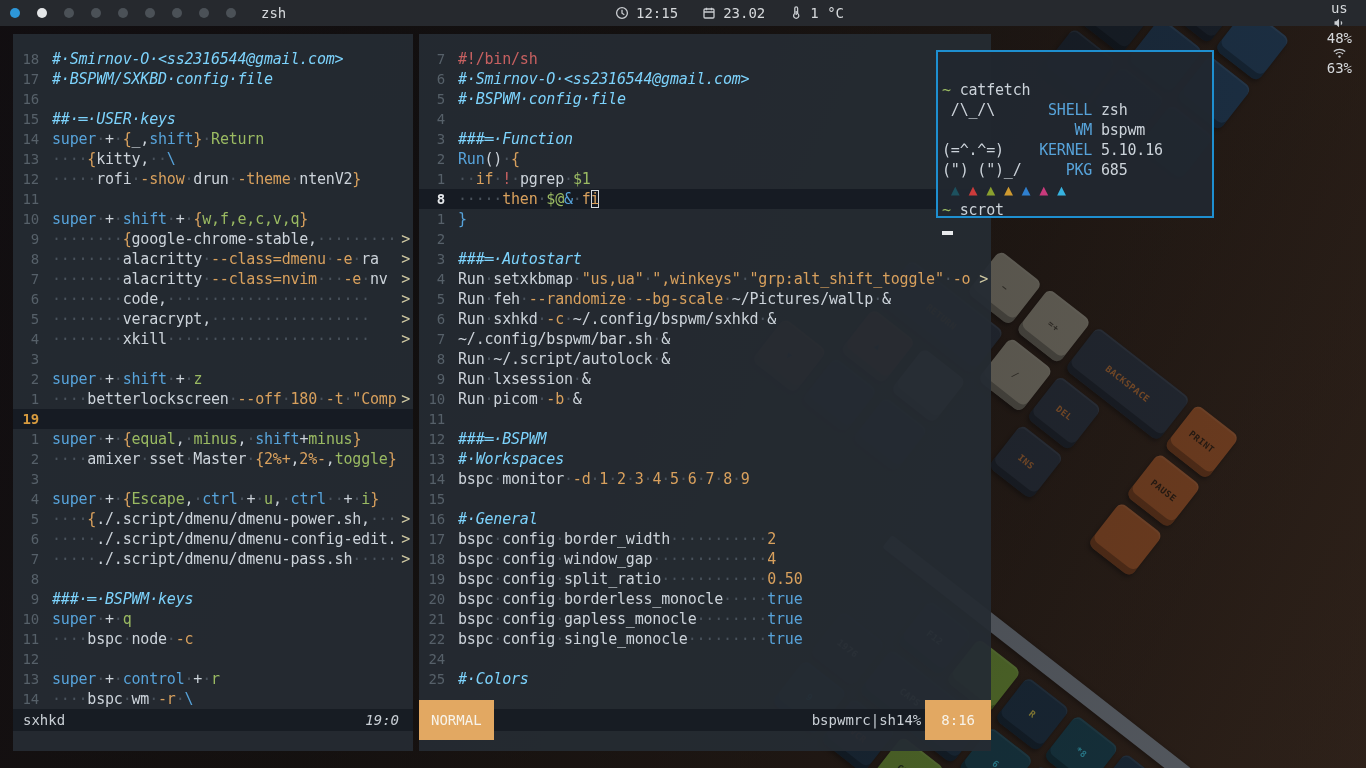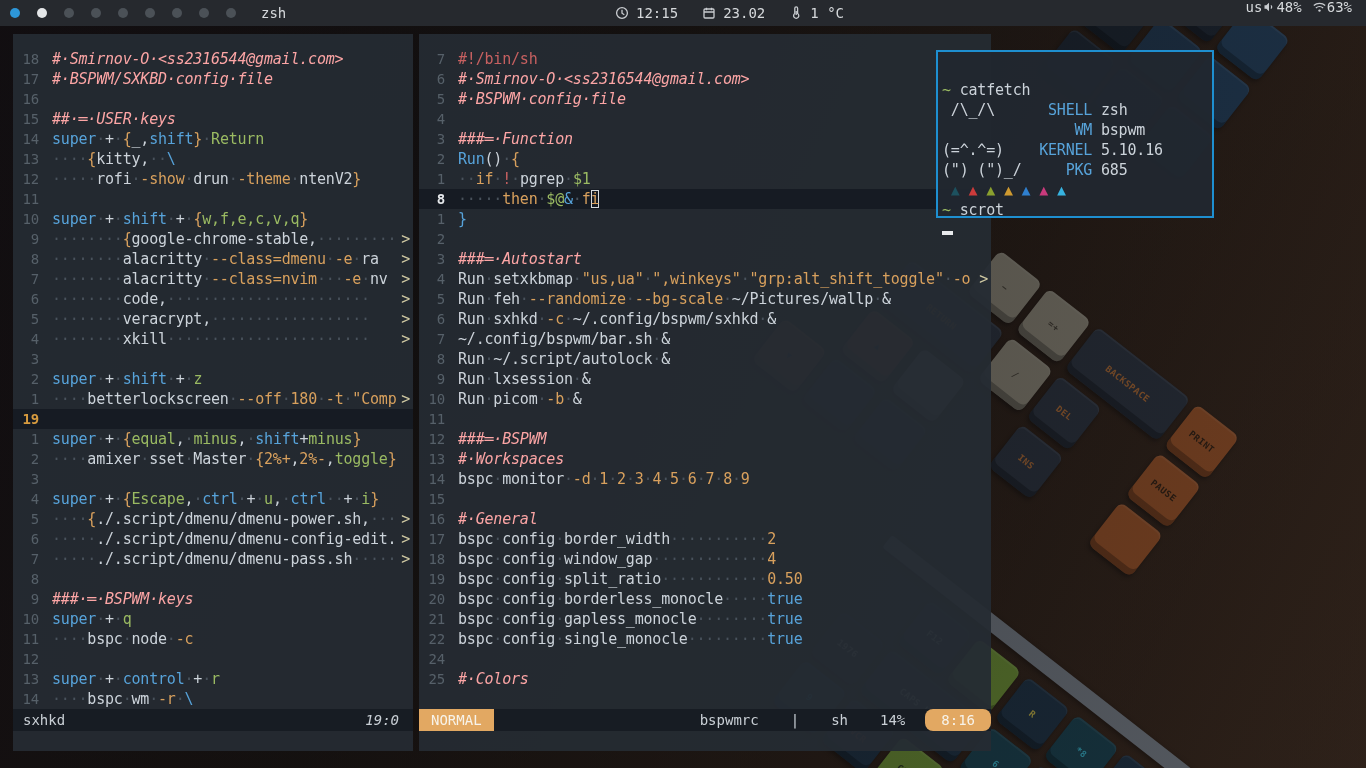--- a/index.html
+++ b/index.html
@@ -29,21 +29,21 @@
     position:absolute; left:0; top:0; width:1366px; height:26px; z-index:20;
     background:#26292e; color:#d6d9dc; font-size:14px;
     display:flex; align-items:center; padding-left:10px;
   }
   .ws { display:flex; align-items:center; }
   .dot { width:10px; height:10px; border-radius:50%; margin-right:17px; background:#4b5157; }
   .dot.focused { background:#2d96d8; }
   .dot.occupied { background:#e4e6e8; }
   .bar-title { margin-left:8px; }
   .bar-center { position:absolute; left:615px; top:0; height:26px; display:flex; align-items:center; gap:7px; }
-  .bar-right { position:absolute; right:0; top:0; height:14px; display:flex; align-items:center; padding-right:14px; }
+  .bar-right { position:absolute; right:0; top:0; height:14px; display:flex; align-items:center; padding-right:14px;flex-direction:column; }
   .bicon { display:flex; align-items:center; }
   .bicon svg { stroke:#c9ccd0; fill:none; stroke-width:1.3; }
   .bar-sep { width:10px; }
 
   
   .window { position:absolute; z-index:5; background:rgba(37,43,51,.95);
     display:flex; flex-direction:column; }
   .win-left  { left:13px;  top:34px; width:400px; height:717px; }
   .win-right { left:419px; top:34px; width:572px; height:717px; }
   .buf { padding-top:15px; height:675px; }
@@ -52,31 +52,31 @@
   .ln.cur { background:#161b23; }
   .lnum { flex:0 0 39px; text-align:right; padding-right:13px; color:#566069; font-size:14px; }
   .lnum-cur-o { color:#d79b3f; font-weight:bold; }
   .lnum-cur-w { color:#e6e9ec; font-weight:bold; }
   .ltext { flex:1; position:relative; white-space:pre; }
   .ext { position:absolute; right:3px; }
   .curch { box-shadow:inset 0 0 0 1px #d3d8dd; }
 
   .tk-w { color:#ccd3da; } .tk-b { color:#57a3da; } .tk-g { color:#9aba62; }
   .tk-o { color:#d8a05d; } .tk-d { color:#49525c; } .tk-r { color:#c66060; }
-  .tk-x { color:#cfc8a2; } .tk-c { color:#fca5a5; font-style:italic; }
+  .tk-x { color:#cfc8a2; } .tk-c { color:#7dd3fc; font-style:italic; }
 
   .statusline { height:22px; background:rgba(23,28,35,.97); display:flex;
     align-items:center; font-size:14px; color:#c9cfd5; }
   .sl-file { padding-left:10px; }
   .sl-spacer { flex:1; }
   .sl-pos { padding-right:14px;font-style:italic; }
-  .badge { background:#e2a862; color:#f7f3ea; height:22px; display:flex;
+  .badge { background:#e2a862; color:#f7f3ea; height:40px; display:flex;
     align-items:center; padding:0 12px; }
-  .badge.time { padding:0 16px;border-radius:8px; }
-  .sl-meta { display:flex; gap:32px; margin-right:20px; }
+  .badge.time { padding:0 16px; }
+  .sl-meta { display:flex; gap:0; margin-right:4px; }
   .cmdline { height:20px; }
 
   
   .float-term { position:absolute; left:936px; top:50px; width:278px; height:168px;
     z-index:12; background:rgba(33,39,47,.97); border:2px solid #1e8fd0; }
   .term-body { padding:4px 0 0 4px; font-size:15px; letter-spacing:-0.2px;margin-top:24px; }
   .tln { height:20px; line-height:20px; white-space:pre; }
   .tcursor { display:inline-block; width:11px; height:4px; background:#e8eaec;
     vertical-align:baseline; }
 </style>

